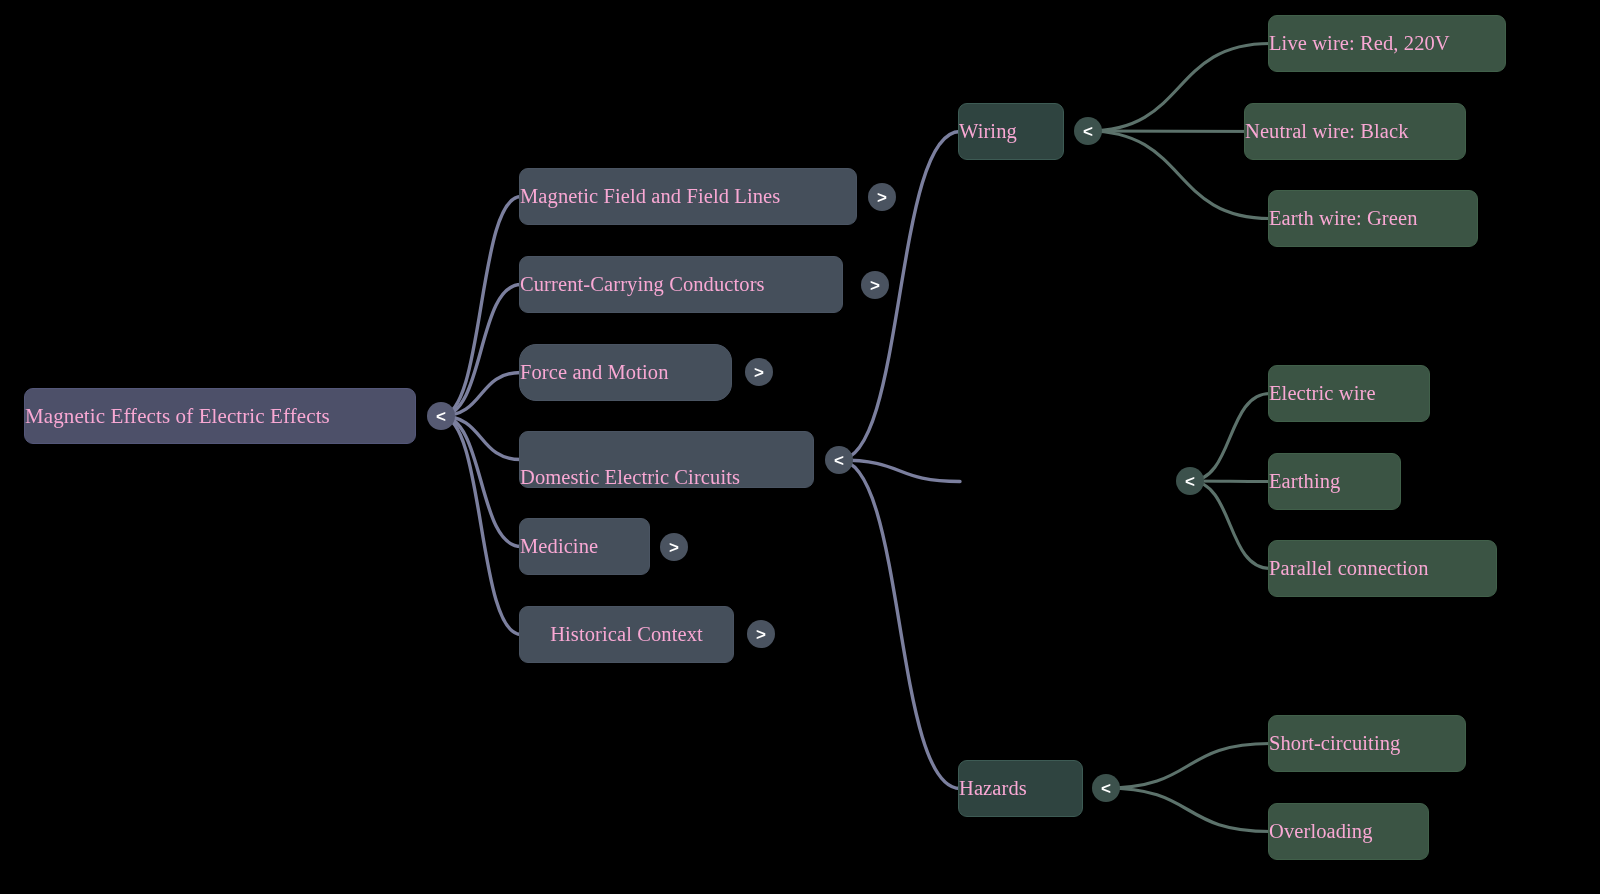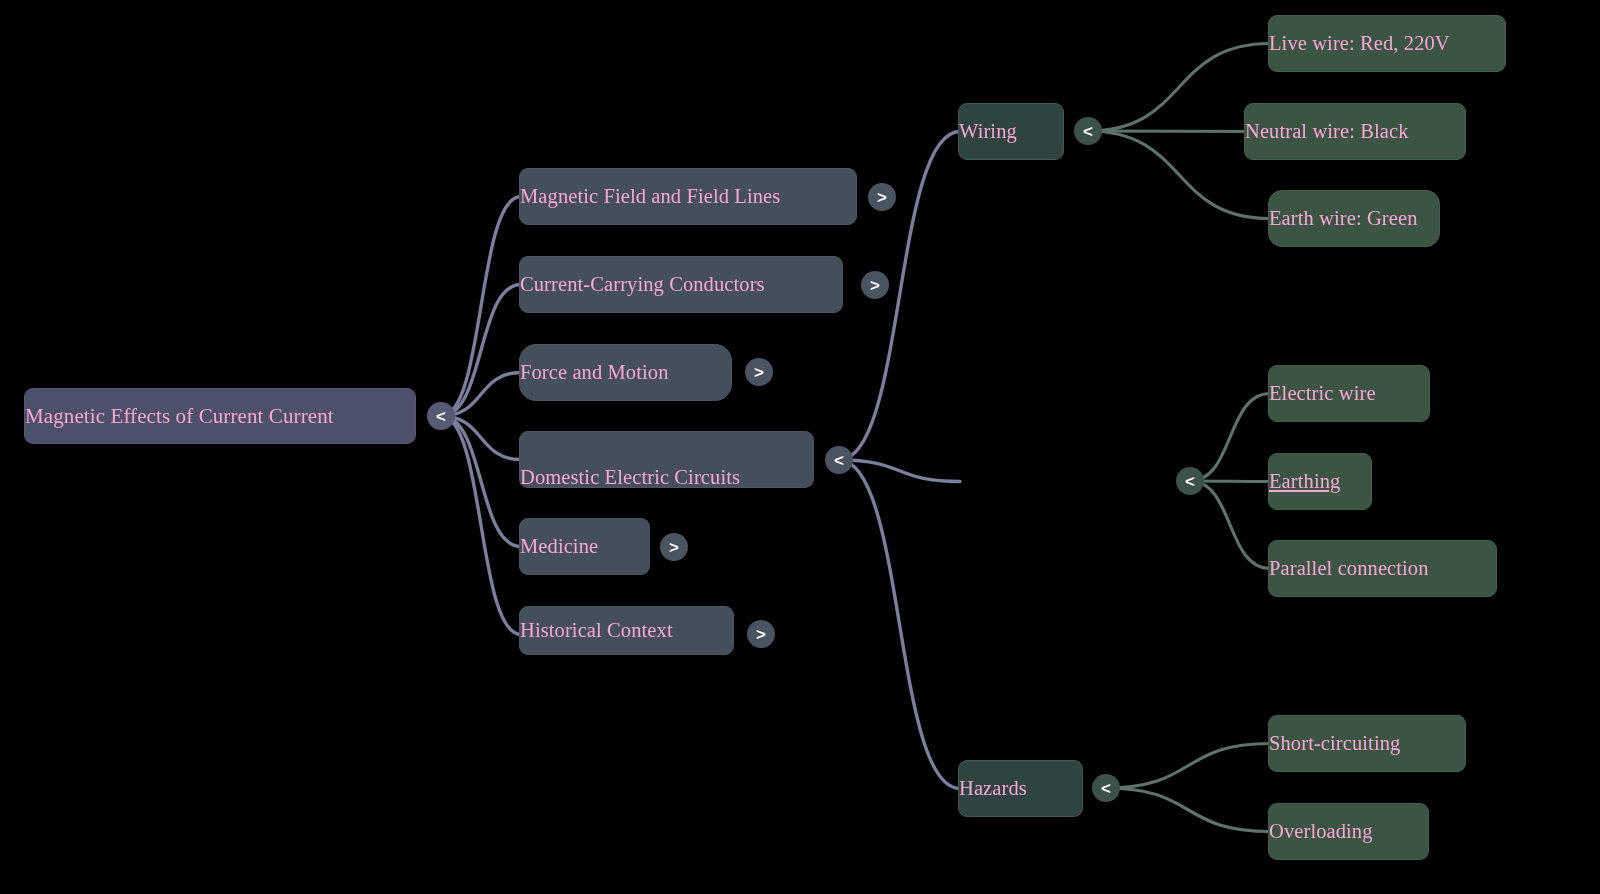--- a/index.html
+++ b/index.html
@@ -93,21 +93,21 @@
       <path d="M 1088 131 C 1188.1 131, 1169.9 131.5, 1270 131.5" stroke="#5c726b" stroke-width="3.2" fill="none" stroke-linecap="round"></path>
       <path d="M 1088 131 C 1188.1 131, 1169.9 218.5, 1270 218.5" stroke="#5c726b" stroke-width="3.2" fill="none" stroke-linecap="round"></path>
       <path d="M 1190 481 C 1234 481, 1226 393.5, 1270 393.5" stroke="#5c726b" stroke-width="3.2" fill="none" stroke-linecap="round"></path>
       <path d="M 1190 481 C 1234 481, 1226 481.5, 1270 481.5" stroke="#5c726b" stroke-width="3.2" fill="none" stroke-linecap="round"></path>
       <path d="M 1190 481 C 1234 481, 1226 568.5, 1270 568.5" stroke="#5c726b" stroke-width="3.2" fill="none" stroke-linecap="round"></path>
       <path d="M 1106 788 C 1196.2 788, 1179.8 743.5, 1270 743.5" stroke="#5c726b" stroke-width="3.2" fill="none" stroke-linecap="round"></path>
       <path d="M 1106 788 C 1196.2 788, 1179.8 831.5, 1270 831.5" stroke="#5c726b" stroke-width="3.2" fill="none" stroke-linecap="round"></path>
     </svg>
 
   <div class="node node-root" id="root-node" style="left: 24px; top: 388px; width: 392px; height: 56px;">
-    <span>Magnetic Effects of Current Current</span>
+    <span>Magnetic Effects of Electric Effects</span>
   </div>
   <div class="toggle toggle-root" id="root-toggle" style="left: 427px; top: 402px;">&lt;</div>
 
   <div class="node node-l2" id="l2-0" style="left: 519px; top: 168px; width: 338px; height: 57px;">
     <span>Magnetic Field and Field Lines</span>
   </div>
   <div class="toggle toggle-l2" id="l2t-0" style="left: 868px; top: 183px;">&gt;</div>
 
   <div class="node node-l2" id="l2-1" style="left: 519px; top: 256px; width: 324px; height: 57px;">
     <span>Current-Carrying Conductors</span>
@@ -122,21 +122,21 @@
   <div class="node node-l2" id="l2-3" style="left: 519px; top: 431px; width: 295px; height: 57px; align-items: flex-end;">
     <span>Domestic Electric Circuits</span>
   </div>
   <div class="toggle toggle-l2" id="l2t-3" style="left: 825px; top: 446px;">&lt;</div>
 
   <div class="node node-l2" id="l2-4" style="left: 519px; top: 518px; width: 131px; height: 57px; align-items: center;">
     <span>Medicine</span>
   </div>
   <div class="toggle toggle-l2" id="l2t-4" style="left: 660px; top: 533px;">&gt;</div>
 
-  <div class="node node-l2" id="l2-5" style="left: 519px; top: 606px; width: 215px; height: 49px;">
+  <div class="node node-l2" id="l2-5" style="left: 519px; top: 606px; width: 215px; height: 57px; justify-content: center;">
     <span>Historical Context</span>
   </div>
   <div class="toggle toggle-l2" id="l2t-5" style="left: 747px; top: 620px;">&gt;</div>
 
   <div class="node node-branch" id="br-0" style="left: 958px; top: 103px; width: 106px; height: 57px;">
     <span>Wiring</span>
   </div>
   <div class="toggle toggle-branch" id="brt-0" style="left: 1074px; top: 117px;">&lt;</div>
 
   <div class="toggle toggle-branch" id="brt-1" style="left: 1176px; top: 467px;">&lt;</div>
@@ -145,27 +145,27 @@
     <span>Hazards</span>
   </div>
   <div class="toggle toggle-branch" id="brt-2" style="left: 1092px; top: 774px;">&lt;</div>
 
   <div class="node node-leaf" id="lf-0" style="left: 1268px; top: 15px; width: 238px; height: 57px;">
     <span>Live wire: Red, 220V</span>
   </div>
   <div class="node node-leaf" id="lf-1" style="left: 1244px; top: 103px; width: 222px; height: 57px;">
     <span>Neutral wire: Black</span>
   </div>
-  <div class="node node-leaf" id="lf-2" style="left: 1268px; top: 190px; width: 172px; height: 57px; border-radius: 14px;">
+  <div class="node node-leaf" id="lf-2" style="left: 1268px; top: 190px; width: 210px; height: 57px;">
     <span>Earth wire: Green</span>
   </div>
   <div class="node node-leaf" id="lf-3" style="left: 1268px; top: 365px; width: 162px; height: 57px;">
     <span>Electric wire</span>
   </div>
-  <div class="node node-leaf" id="lf-4" style="left: 1268px; top: 453px; width: 104px; height: 57px; text-decoration: underline;">
+  <div class="node node-leaf" id="lf-4" style="left: 1268px; top: 453px; width: 133px; height: 57px;">
     <span>Earthing</span>
   </div>
   <div class="node node-leaf" id="lf-5" style="left: 1268px; top: 540px; width: 229px; height: 57px;">
     <span>Parallel connection</span>
   </div>
   <div class="node node-leaf" id="lf-6" style="left: 1268px; top: 715px; width: 198px; height: 57px;">
     <span>Short-circuiting</span>
   </div>
   <div class="node node-leaf" id="lf-7" style="left: 1268px; top: 803px; width: 161px; height: 57px;">
     <span>Overloading</span>

